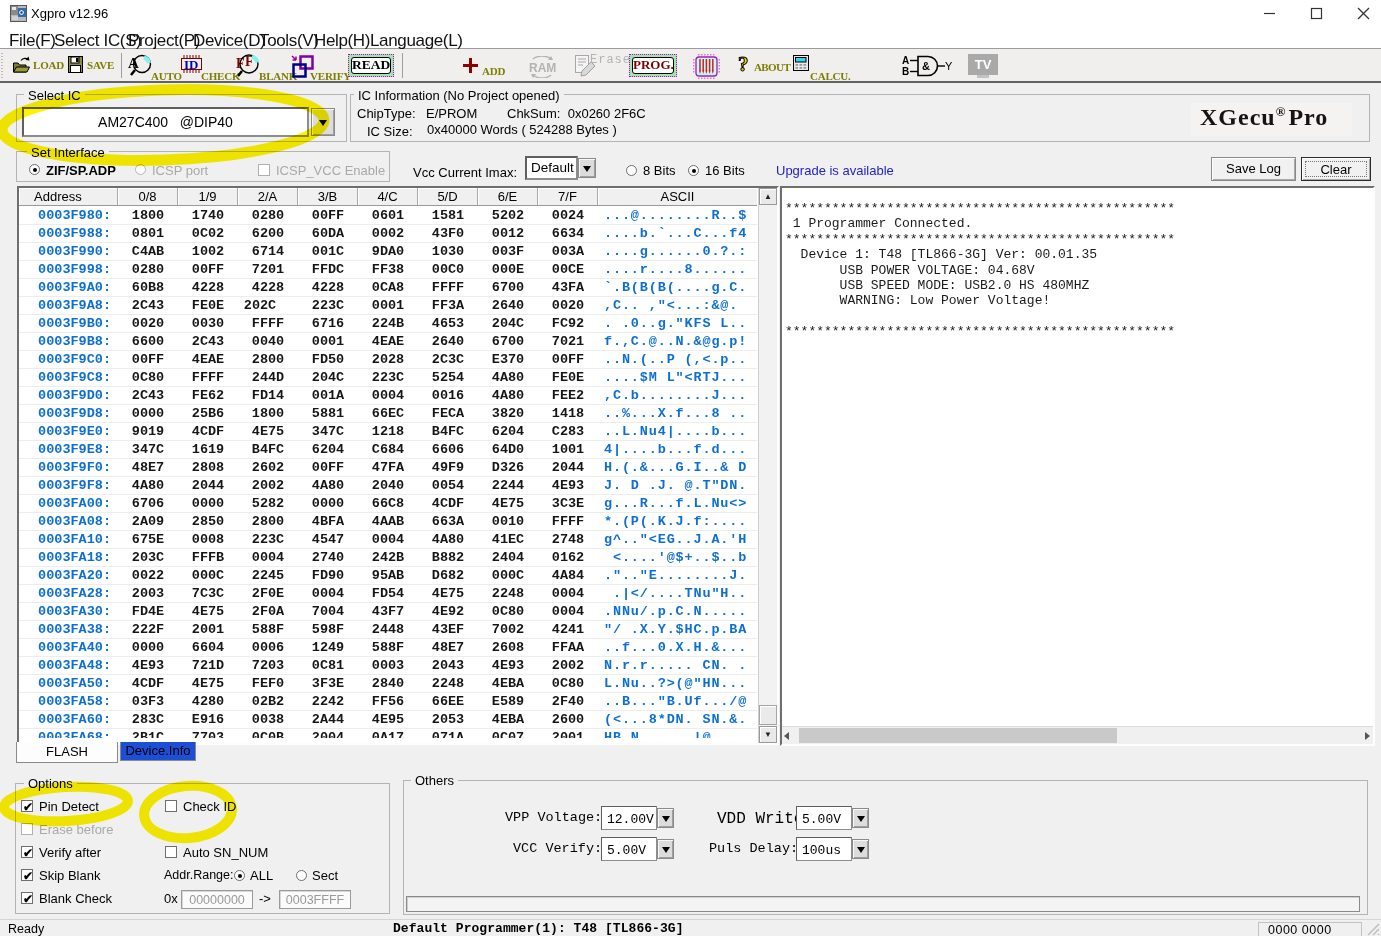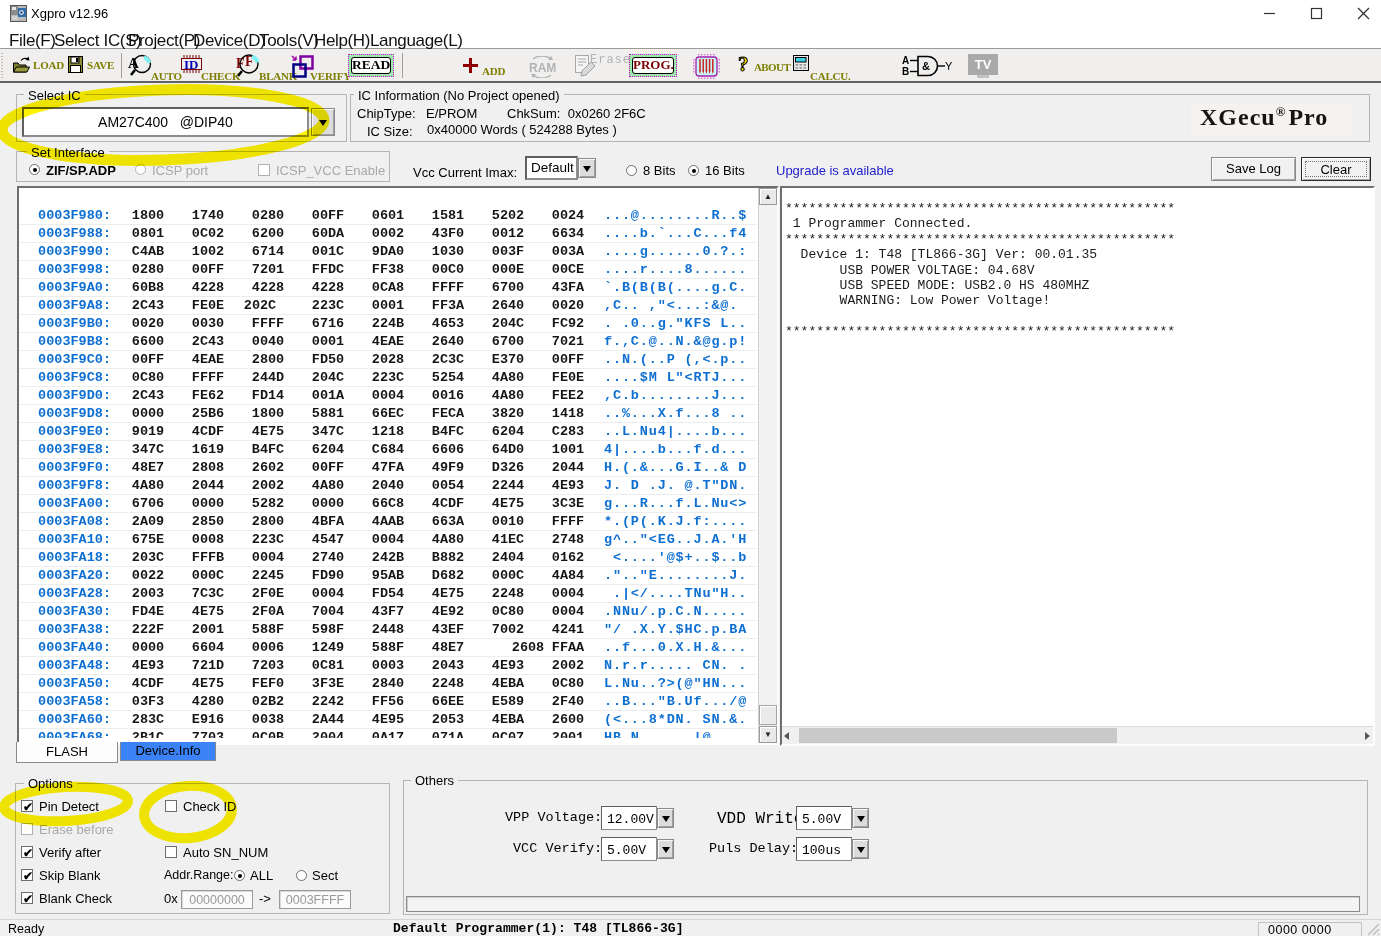--- a/index.html
+++ b/index.html
@@ -280,20 +280,32 @@
       <span class="d"></span>
     </span>
 <div class="lbl" style="left:705px;top:163px">16 Bits</div>
 <div class="lbl" style="left:776px;top:163px;color:#2222cc">Upgrade is available</div>
 <div class="btn" style="left:1211px;top:157px;width:85px;height:24px;line-height:22px">Save Log</div>
 <div class="btn" style="left:1301px;top:157px;width:70px;height:24px;border-color:#2a2a2a;line-height:22px">
       <span style="position:absolute;left:3px;top:3px;right:3px;bottom:3px;border:1px dotted #777;line-height:16px">Clear</span>
     </div>
 
 <div id="tbl">
+ <div id="thead">
+  <div class="th" style="left:0;width:99px;text-align:left;padding-left:15px">Address</div>
+  <div class="th" style="left:99px;width:60px">0/8</div>
+  <div class="th" style="left:159px;width:60px">1/9</div>
+  <div class="th" style="left:219px;width:60px">2/A</div>
+  <div class="th" style="left:279px;width:60px">3/B</div>
+  <div class="th" style="left:339px;width:60px">4/C</div>
+  <div class="th" style="left:399px;width:60px">5/D</div>
+  <div class="th" style="left:459px;width:60px">6/E</div>
+  <div class="th" style="left:519px;width:60px">7/F</div>
+  <div class="th" style="left:579px;width:159px;border-right:none">ASCII</div>
+ </div>
  <div id="tdata">
 <div class="hr" style="top:0px">
           <div class="ha">0003F980:</div>
           <div class="hc" style="left:99px">1800</div>
           <div class="hc" style="left:159px">1740</div>
           <div class="hc" style="left:219px">0280</div>
           <div class="hc" style="left:279px">00FF</div>
           <div class="hc" style="left:339px">0601</div>
           <div class="hc" style="left:399px">1581</div>
           <div class="hc" style="left:459px">5202</div>
@@ -577,21 +589,21 @@
           <div class="hs">"/ .X.Y.$HC.p.BA</div>
         </div>
 <div class="hr" style="top:432px">
           <div class="ha">0003FA40:</div>
           <div class="hc" style="left:99px">0000</div>
           <div class="hc" style="left:159px">6604</div>
           <div class="hc" style="left:219px">0006</div>
           <div class="hc" style="left:279px">1249</div>
           <div class="hc" style="left:339px">588F</div>
           <div class="hc" style="left:399px">48E7</div>
-          <div class="hc" style="left:479px">2608</div>
+          <div class="hc" style="left:459px">2608</div>
           <div class="hc" style="left:519px">FFAA</div>
           <div class="hs">..f...0.X.H.&amp;...</div>
         </div>
 <div class="hr" style="top:450px">
           <div class="ha">0003FA48:</div>
           <div class="hc" style="left:99px">4E93</div>
           <div class="hc" style="left:159px">721D</div>
           <div class="hc" style="left:219px">7203</div>
           <div class="hc" style="left:279px">0C81</div>
           <div class="hc" style="left:339px">0003</div>
@@ -667,21 +679,21 @@
 
 **************************************************</div>
  <div id="hsb">
   <div class="abs" style="left:2px;top:5px;width:0;height:0;border-top:4px solid transparent;border-bottom:4px solid transparent;border-right:5px solid #555"></div>
   <div class="abs" style="left:17px;top:1px;width:318px;height:15px;background:#c9c9c9"></div>
   <div class="abs" style="right:3px;top:5px;width:0;height:0;border-top:4px solid transparent;border-bottom:4px solid transparent;border-left:5px solid #555"></div>
  </div>
 </div>
 
 <div class="tab" style="left:16px;top:742px;width:102px;height:21px;background:#fdfdfd;border:1px solid #8a8a8a;border-top:none;line-height:20px">FLASH</div>
-<div class="tab" style="left:120px;top:742px;width:96px;height:19px;background:#3b82f6;border:1px solid #8a8a8a;border-top:none;line-height:18px">Device.Info</div>
+<div class="tab" style="left:120px;top:742px;width:76px;height:19px;background:#1d4ed8;border:1px solid #8a8a8a;border-top:none;line-height:18px">Device.Info</div>
 
 <div class="grp" style="left:15px;top:783px;width:375px;height:131px"></div>
 <div class="glab" style="left:24px;top:776px">Options</div>
 <span class="ck" style="left:21px;top:800px">
       <span class="m">✔</span>
     </span>
 <div class="lbl" style="left:39px;top:799px">Pin Detect</div>
 <span class="ck" style="left:165px;top:800px"></span>
 <div class="lbl" style="left:183px;top:799px">Check ID</div>
 <span class="ck dis" style="left:21px;top:823px"></span>

